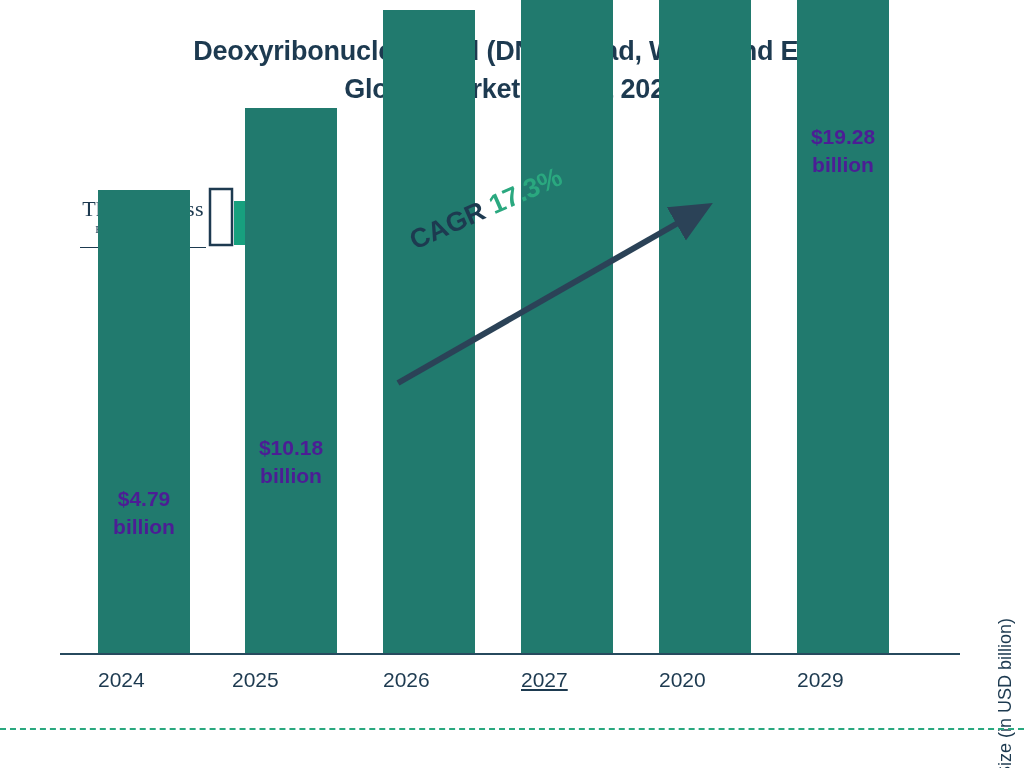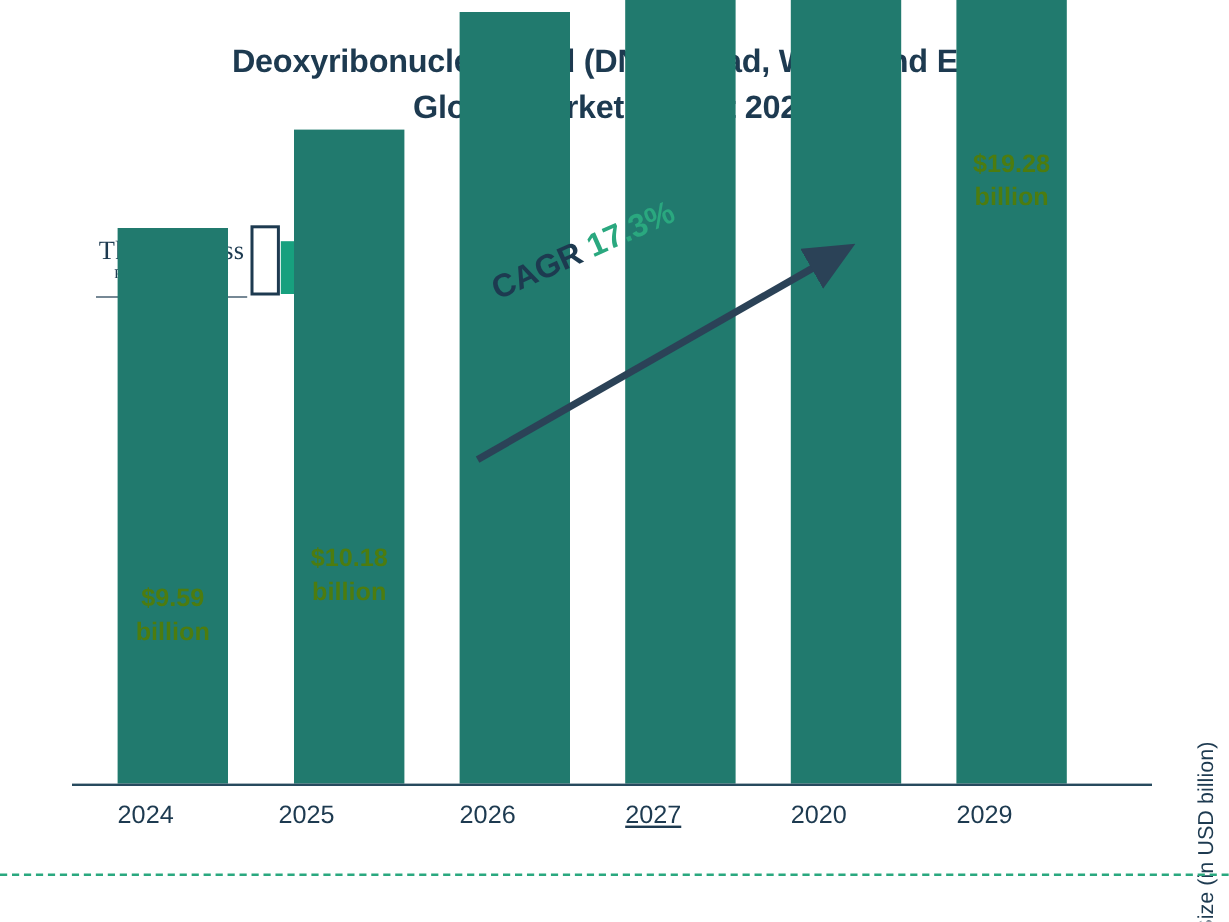--- a/index.html
+++ b/index.html
@@ -90,21 +90,21 @@
     background: #274a5e;
   }
   .bar {
     position: absolute;
     bottom: 115px;
     background: #217a6e;
   }
   .bar-label {
     position: absolute;
     text-align: center;
-    color: #4d7c0f;
+    color: #4c1d95;
     font-size: 21px;
     font-weight: bold;
     line-height: 1.3;
   }
   .tick-label {
     position: absolute;
     bottom: 76px;
     text-align: left;
     font-size: 21px;
     color: #1d3a50;
@@ -189,24 +189,24 @@
     <style>
       [data-name="bar-2024"] { height: 108px; }
       [data-name="bar-2025"] { height: 155px; }
       [data-name="bar-2026"] { height: 235px; }
       [data-name="bar-2027"] { height: 310px; }
       [data-name="bar-2028"] { height: 392px; }
       [data-name="bar-2029"] { height: 470px; }
     </style>
 
     <div class="bar-label" data-name="bar-label-2024" style="left:88px; bottom:228px; width:112px;">
-      <span data-name="bar-label-2024-value">$9.59</span><br>
+      <span data-name="bar-label-2024-value">$4.79</span><br>
       <span data-name="bar-label-2024-unit">billion</span>
     </div>
-    <div class="bar-label" data-name="bar-label-2025" style="left:228px; bottom:261px; width:126px;">
+    <div class="bar-label" data-name="bar-label-2025" style="left:228px; bottom:279px; width:126px;">
       <span data-name="bar-label-2025-value">$10.18</span><br>
       <span data-name="bar-label-2025-unit">billion</span>
     </div>
     <div class="bar-label" data-name="bar-label-2029" style="left:780px; bottom:590px; width:126px;">
       <span data-name="bar-label-2029-value">$19.28</span><br>
       <span data-name="bar-label-2029-unit">billion</span>
     </div>
 
     <div class="axis-line" data-name="x-axis-line"></div>
 

